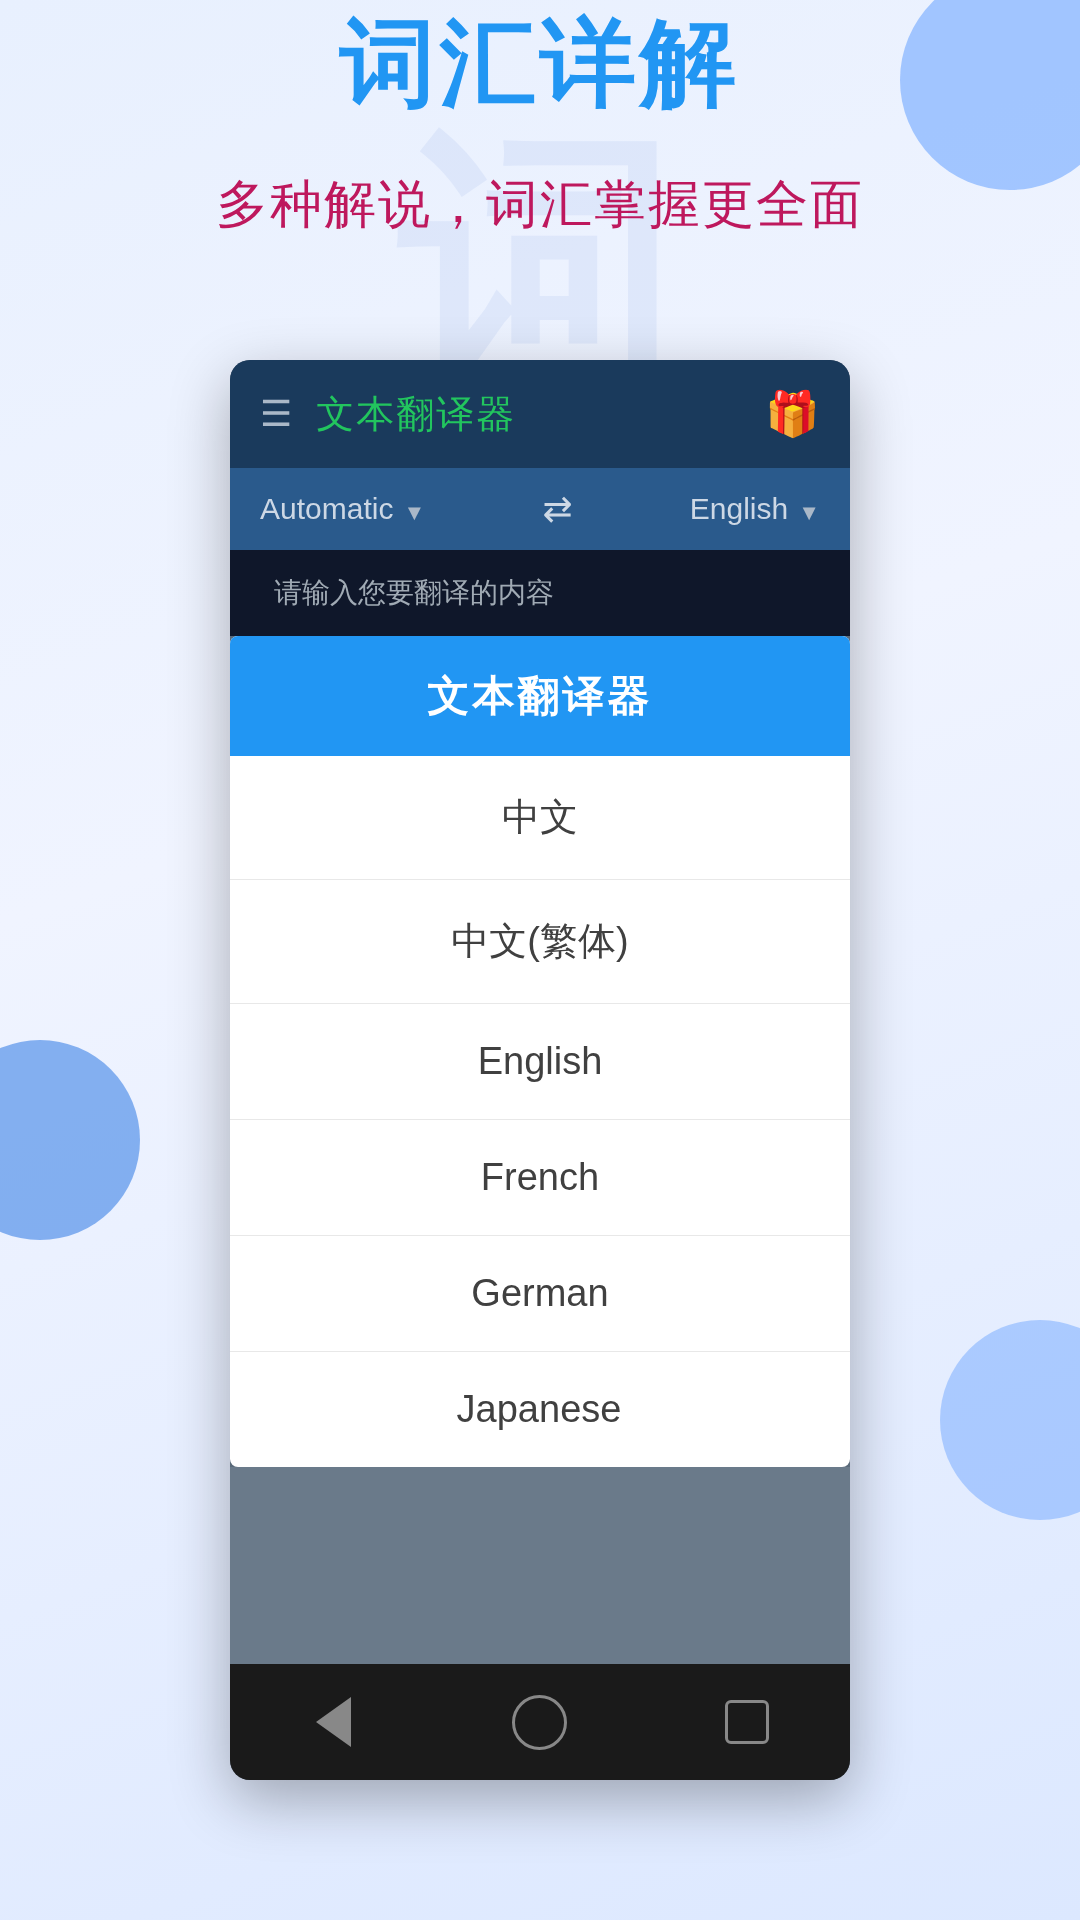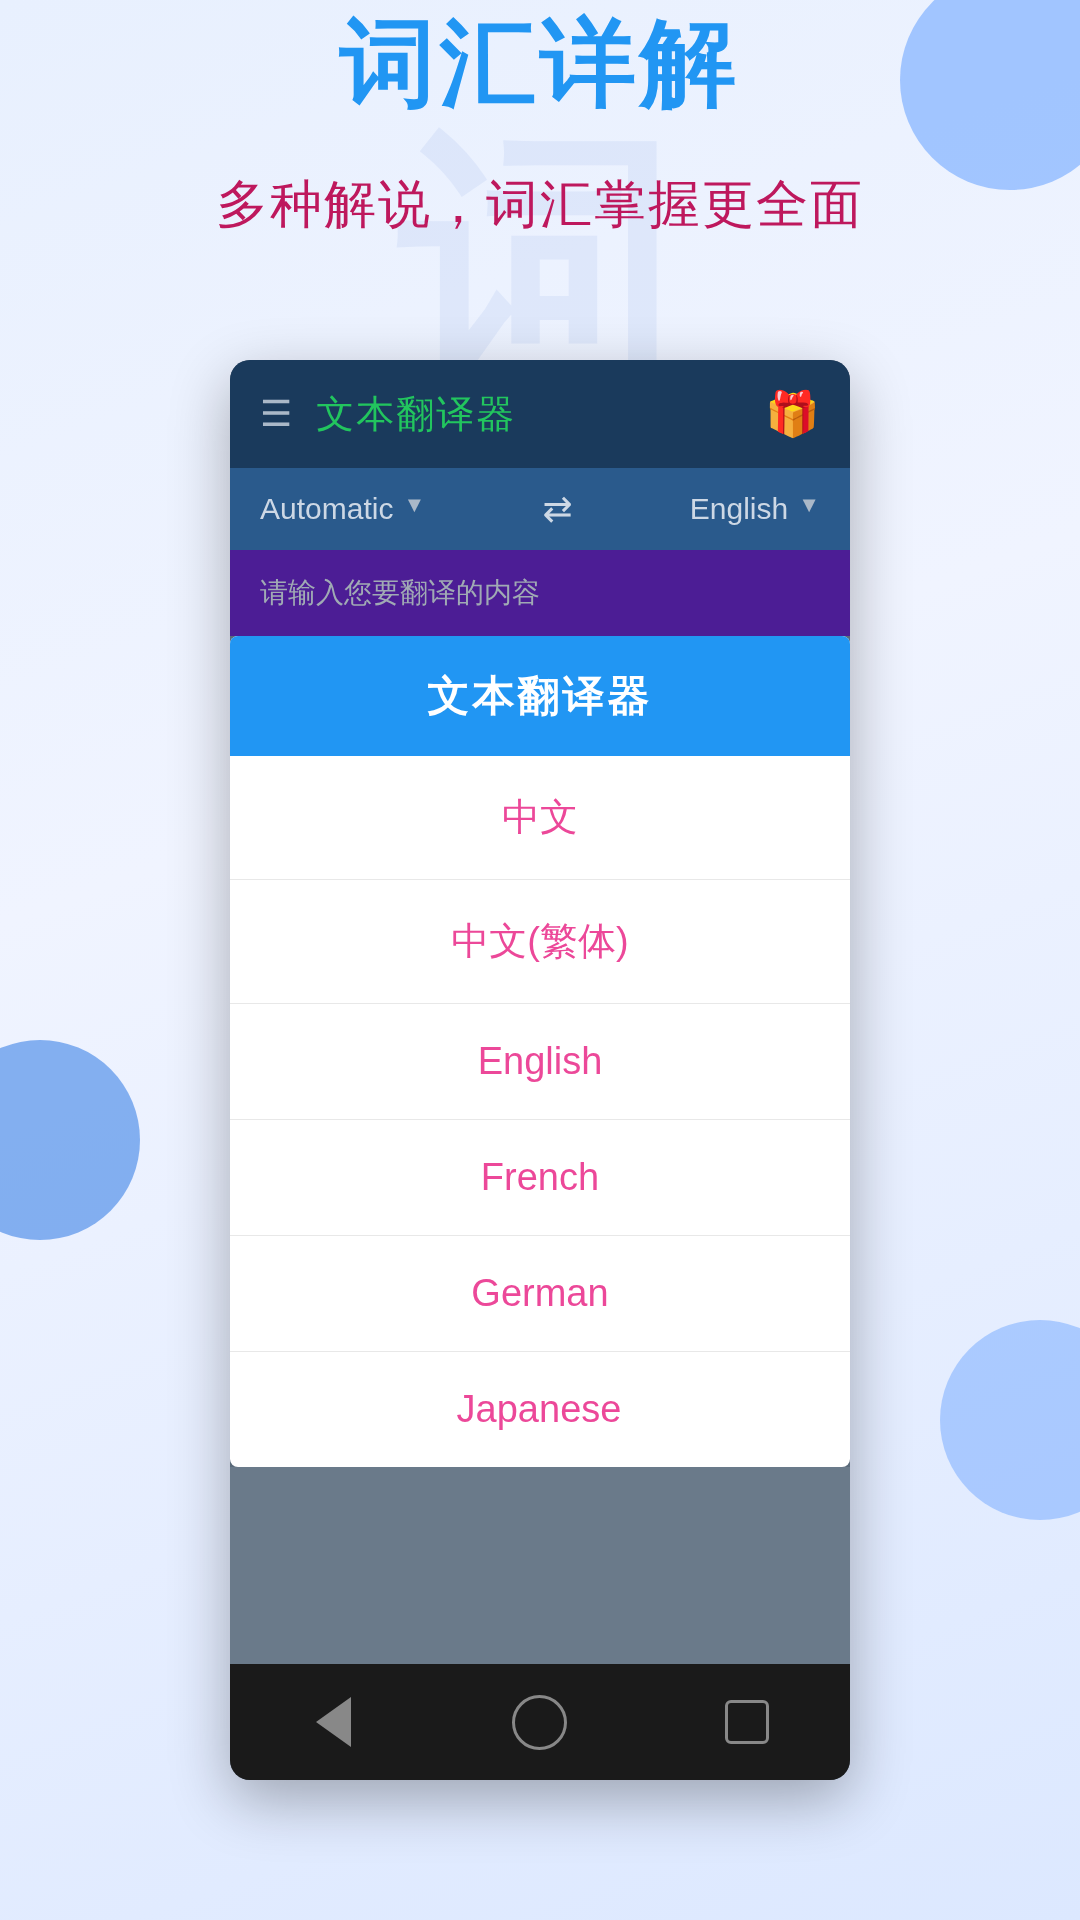--- a/index.html
+++ b/index.html
@@ -143,40 +143,40 @@
       background: #2a5a8c;
       padding: 20px 30px;
       display: flex;
       align-items: center;
       justify-content: space-between;
       flex-shrink: 0;
     }
 
     .lang-selector {
       display: flex;
-      align-items: flex-start;
+      align-items: flex-end;
       gap: 10px;
       color: #cdd8e5;
       font-size: 30px;
     }
 
     .lang-selector .arrow-down {
       font-size: 22px;
       color: #aab8c8;
     }
 
     .swap-icon {
       color: #cdd8e5;
       font-size: 36px;
     }
 
     
     .translator-content {
-      background: #4c1d95;
-      padding: 24px 30px;
+      background: #0f172a;
+      padding: 24px 44px;
       flex-shrink: 0;
     }
 
     .input-placeholder {
       color: #a0aab4;
       font-size: 28px;
     }
 
     
     .dialog-overlay {
@@ -203,21 +203,21 @@
       color: white;
       font-size: 42px;
       font-weight: 600;
       letter-spacing: 3px;
     }
 
     .dialog-item {
       padding: 36px 20px;
       text-align: center;
       font-size: 38px;
-      color: #ec4899;
+      color: #404040;
       border-bottom: 1px solid #e8e8e8;
       cursor: pointer;
     }
 
     .dialog-item:last-child {
       border-bottom: none;
       padding-left: 18px;
     }
 
     

